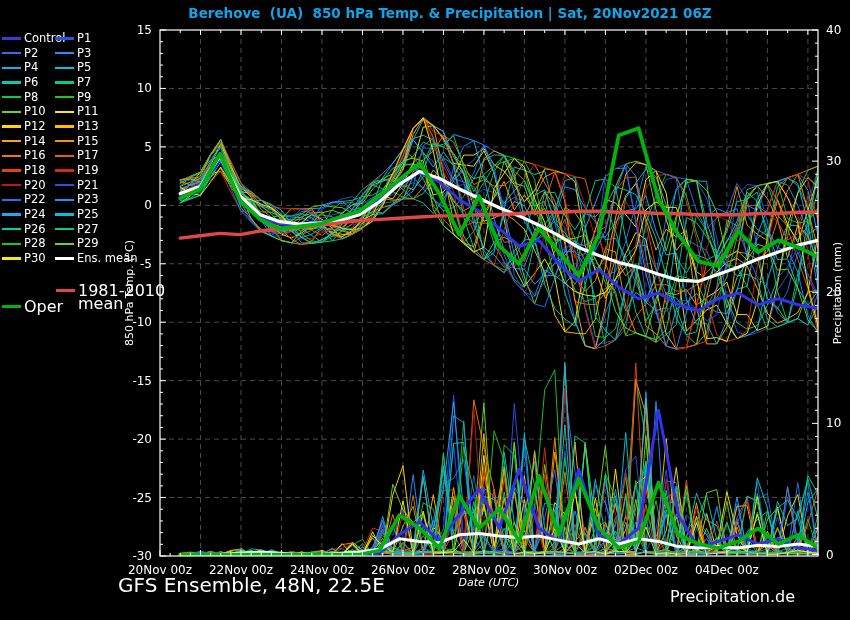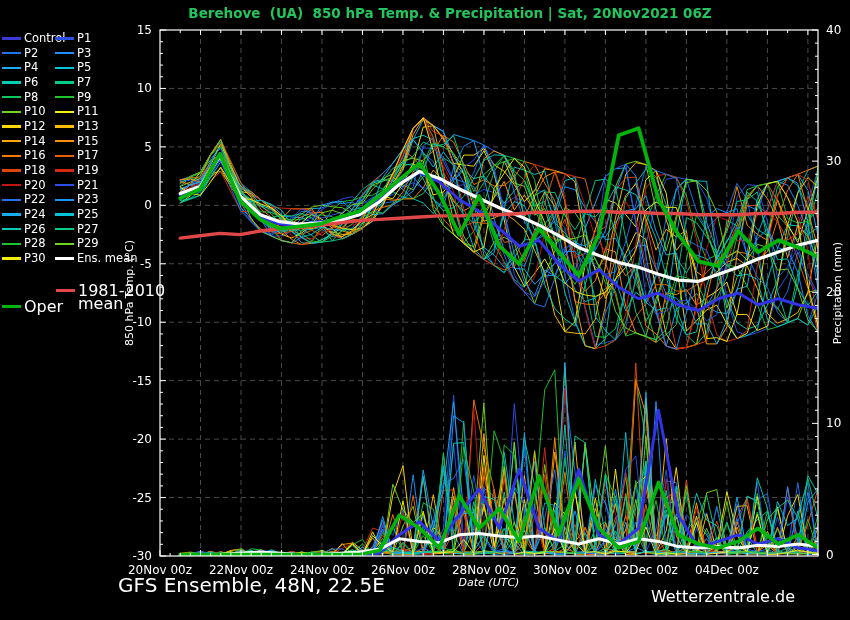--- a/index.html
+++ b/index.html
@@ -1,19 +1,19 @@
 <!DOCTYPE html>
 <html><head>
 <meta charset="utf-8">
 <style>
   html,body{margin:0;padding:0;background:#000;}
   .stage{position:relative;width:850px;height:620px;background:#000;overflow:hidden;
          font-family:"DejaVu Sans","Liberation Sans",sans-serif;color:#fff;}
   .title{position:absolute;left:60px;right:10px;top:5px;text-align:center;
-         font-size:13.5px;font-weight:bold;white-space:pre;color:#22c55e;}
+         font-size:13.5px;font-weight:bold;white-space:pre;color:#0ea5e9;}
   .legend{position:absolute;left:2px;top:31px;display:grid;
           grid-template-columns:53px 84px;grid-auto-rows:14.7px;
           font-size:11.5px;line-height:13px;}
   .lg-item{display:flex;align-items:center;white-space:nowrap;}
   .lg-swatch{display:inline-block;width:19px;margin-right:3px;flex:0 0 19px;}
   .lg-extra{position:absolute;display:flex;align-items:flex-start;font-size:16px;line-height:13px;}
   .lg-extra .lg-swatch{margin-top:5px;}
   .xaxis-title{position:absolute;left:160px;width:658px;top:576px;text-align:center;font-size:11px;font-style:italic;}
   .footer-left{position:absolute;left:118px;top:573px;font-size:20px;}
   .footer-right{position:absolute;right:55px;top:587px;font-size:16px;}
@@ -461,21 +461,21 @@
       <text x="826" y="34" fill="#ffffff" font-size="12" text-anchor="start">40</text>
       <text x="826" y="165.125" fill="#ffffff" font-size="12" text-anchor="start">30</text>
       <text x="826" y="296.25" fill="#ffffff" font-size="12" text-anchor="start">20</text>
       <text x="826" y="427.375" fill="#ffffff" font-size="12" text-anchor="start">10</text>
       <text x="826" y="558.5" fill="#ffffff" font-size="12" text-anchor="start">0</text>
       <text x="133" y="293" fill="#ffffff" font-size="11" text-anchor="middle" transform="rotate(-90 133 293)">850 hPa Temp. (°C)</text>
       <text x="841" y="293" fill="#ffffff" font-size="11" text-anchor="middle" transform="rotate(-90 841 293)">Precipitation (mm)</text>
     </svg>
   <div class="xaxis-title">Date (UTC)</div>
   <div class="footer-left">GFS Ensemble, 48N, 22.5E</div>
-  <div class="footer-right">Wetterzentrale.de</div>
+  <div class="footer-right">Precipitation.de</div>
 <div class="lg-extra" style="left: 56px; top: 284px;">
       <span class="lg-swatch" style="height: 3px; background: rgb(224, 72, 72);"></span>
       <span>1981-2010<br>mean</span>
     </div>
     <div class="lg-extra" style="left: 2px; top: 300px; text-align: center;">
       <span class="lg-swatch" style="height: 3px; background: rgb(0, 180, 12);"></span>
       <span>Oper</span>
     </div>
   </div>
 

